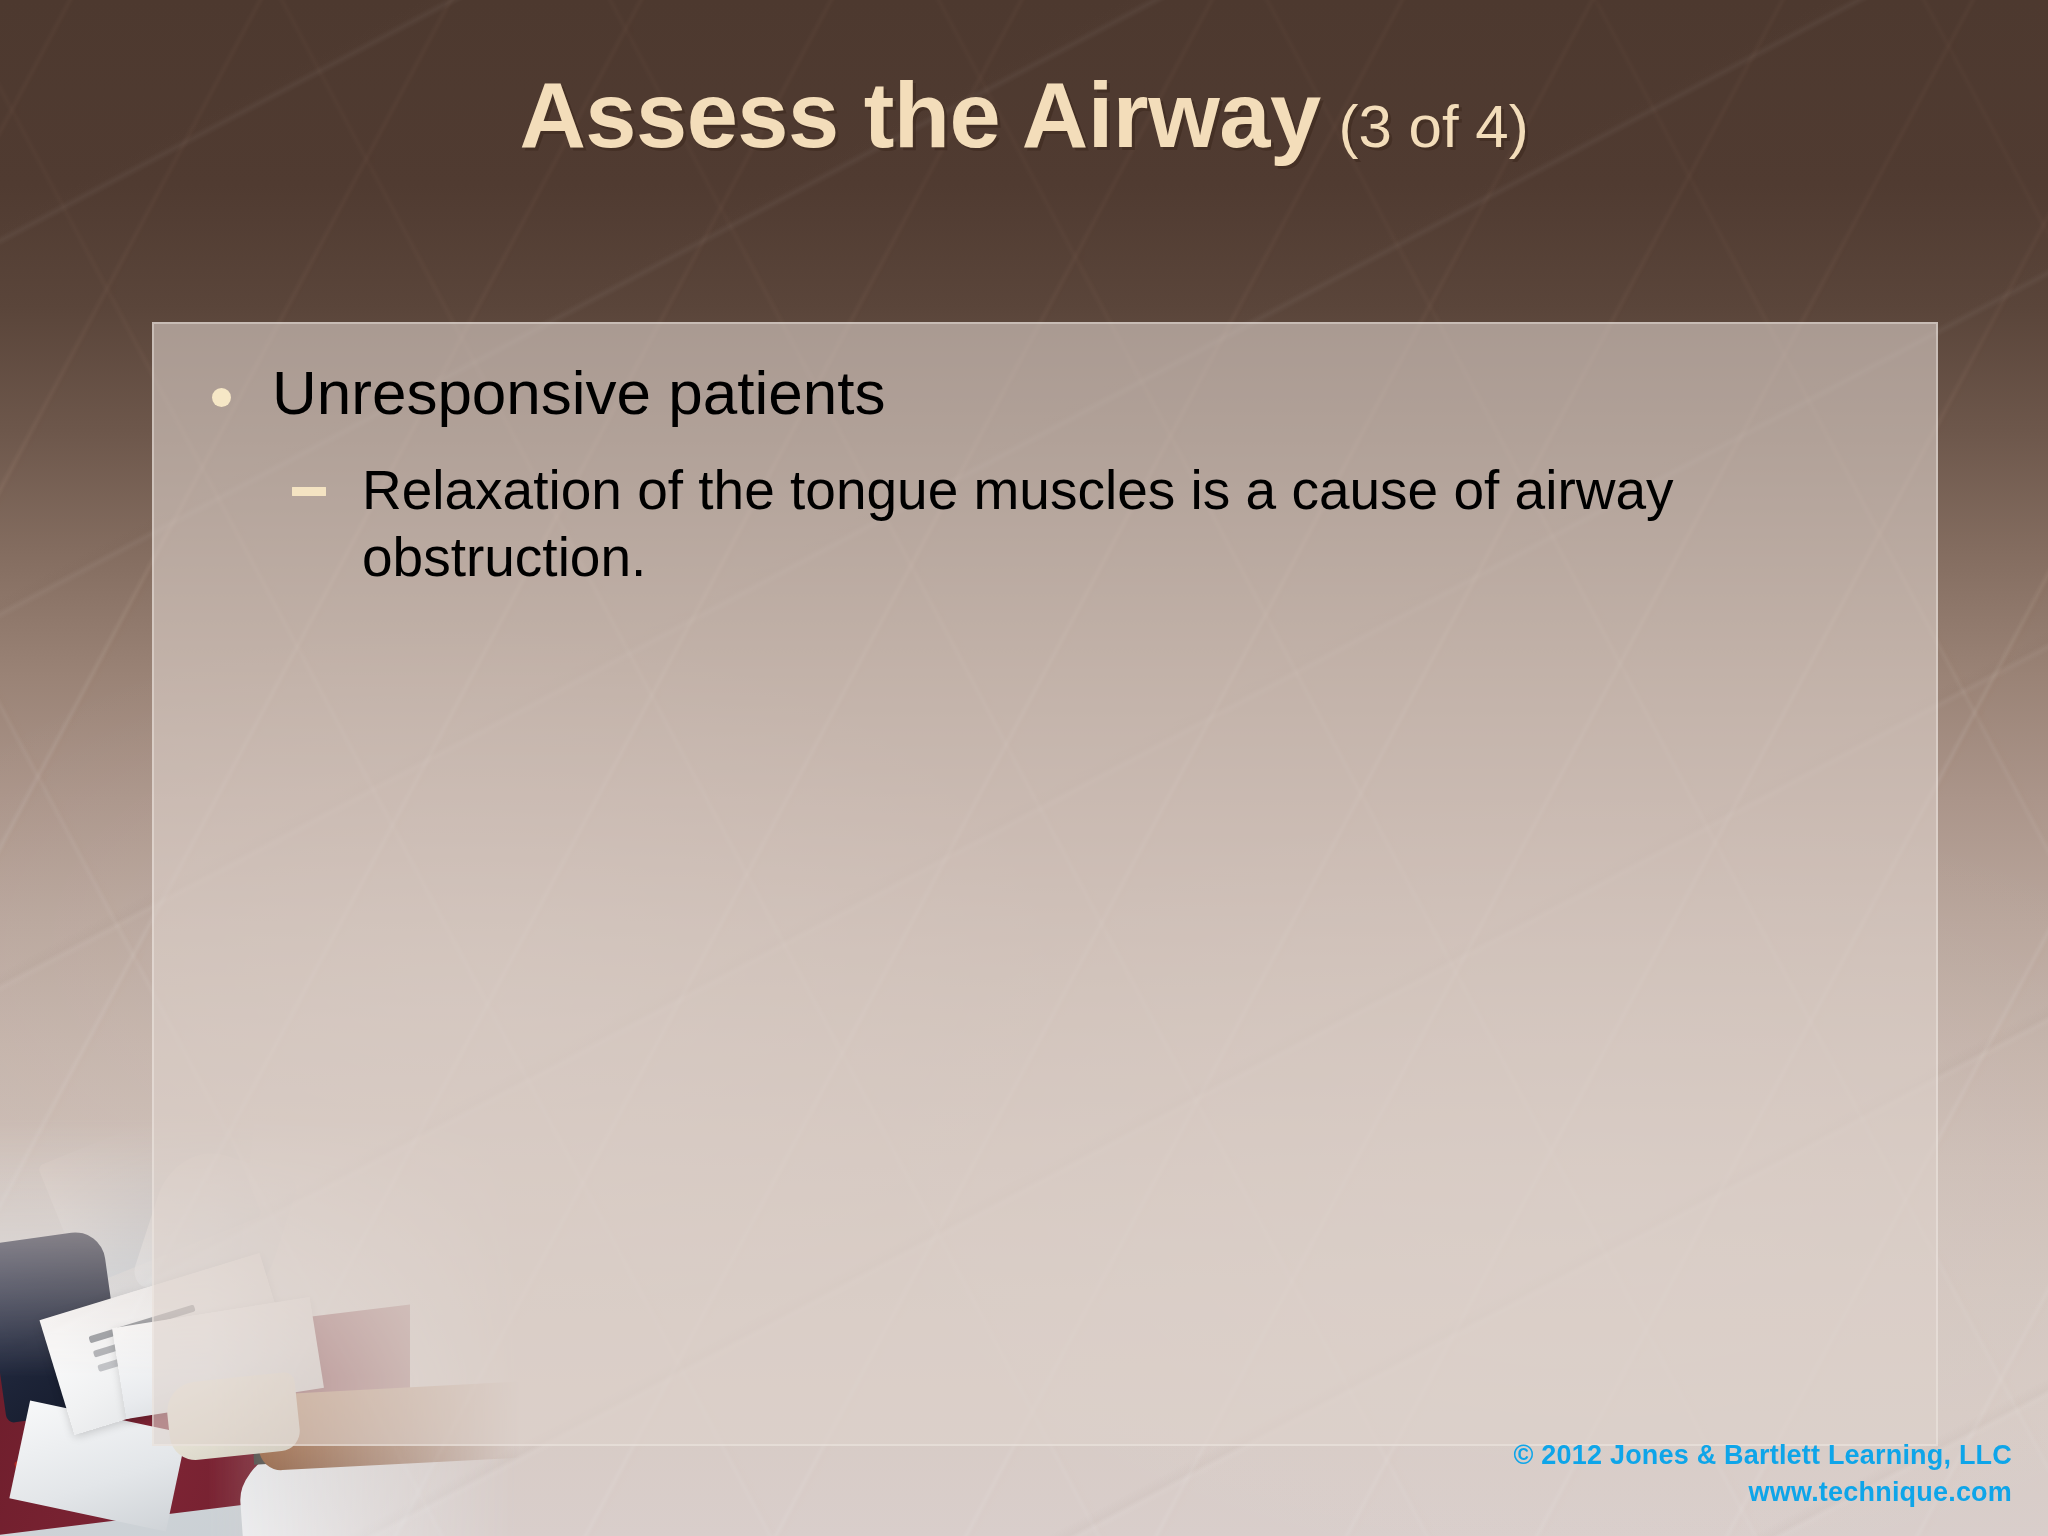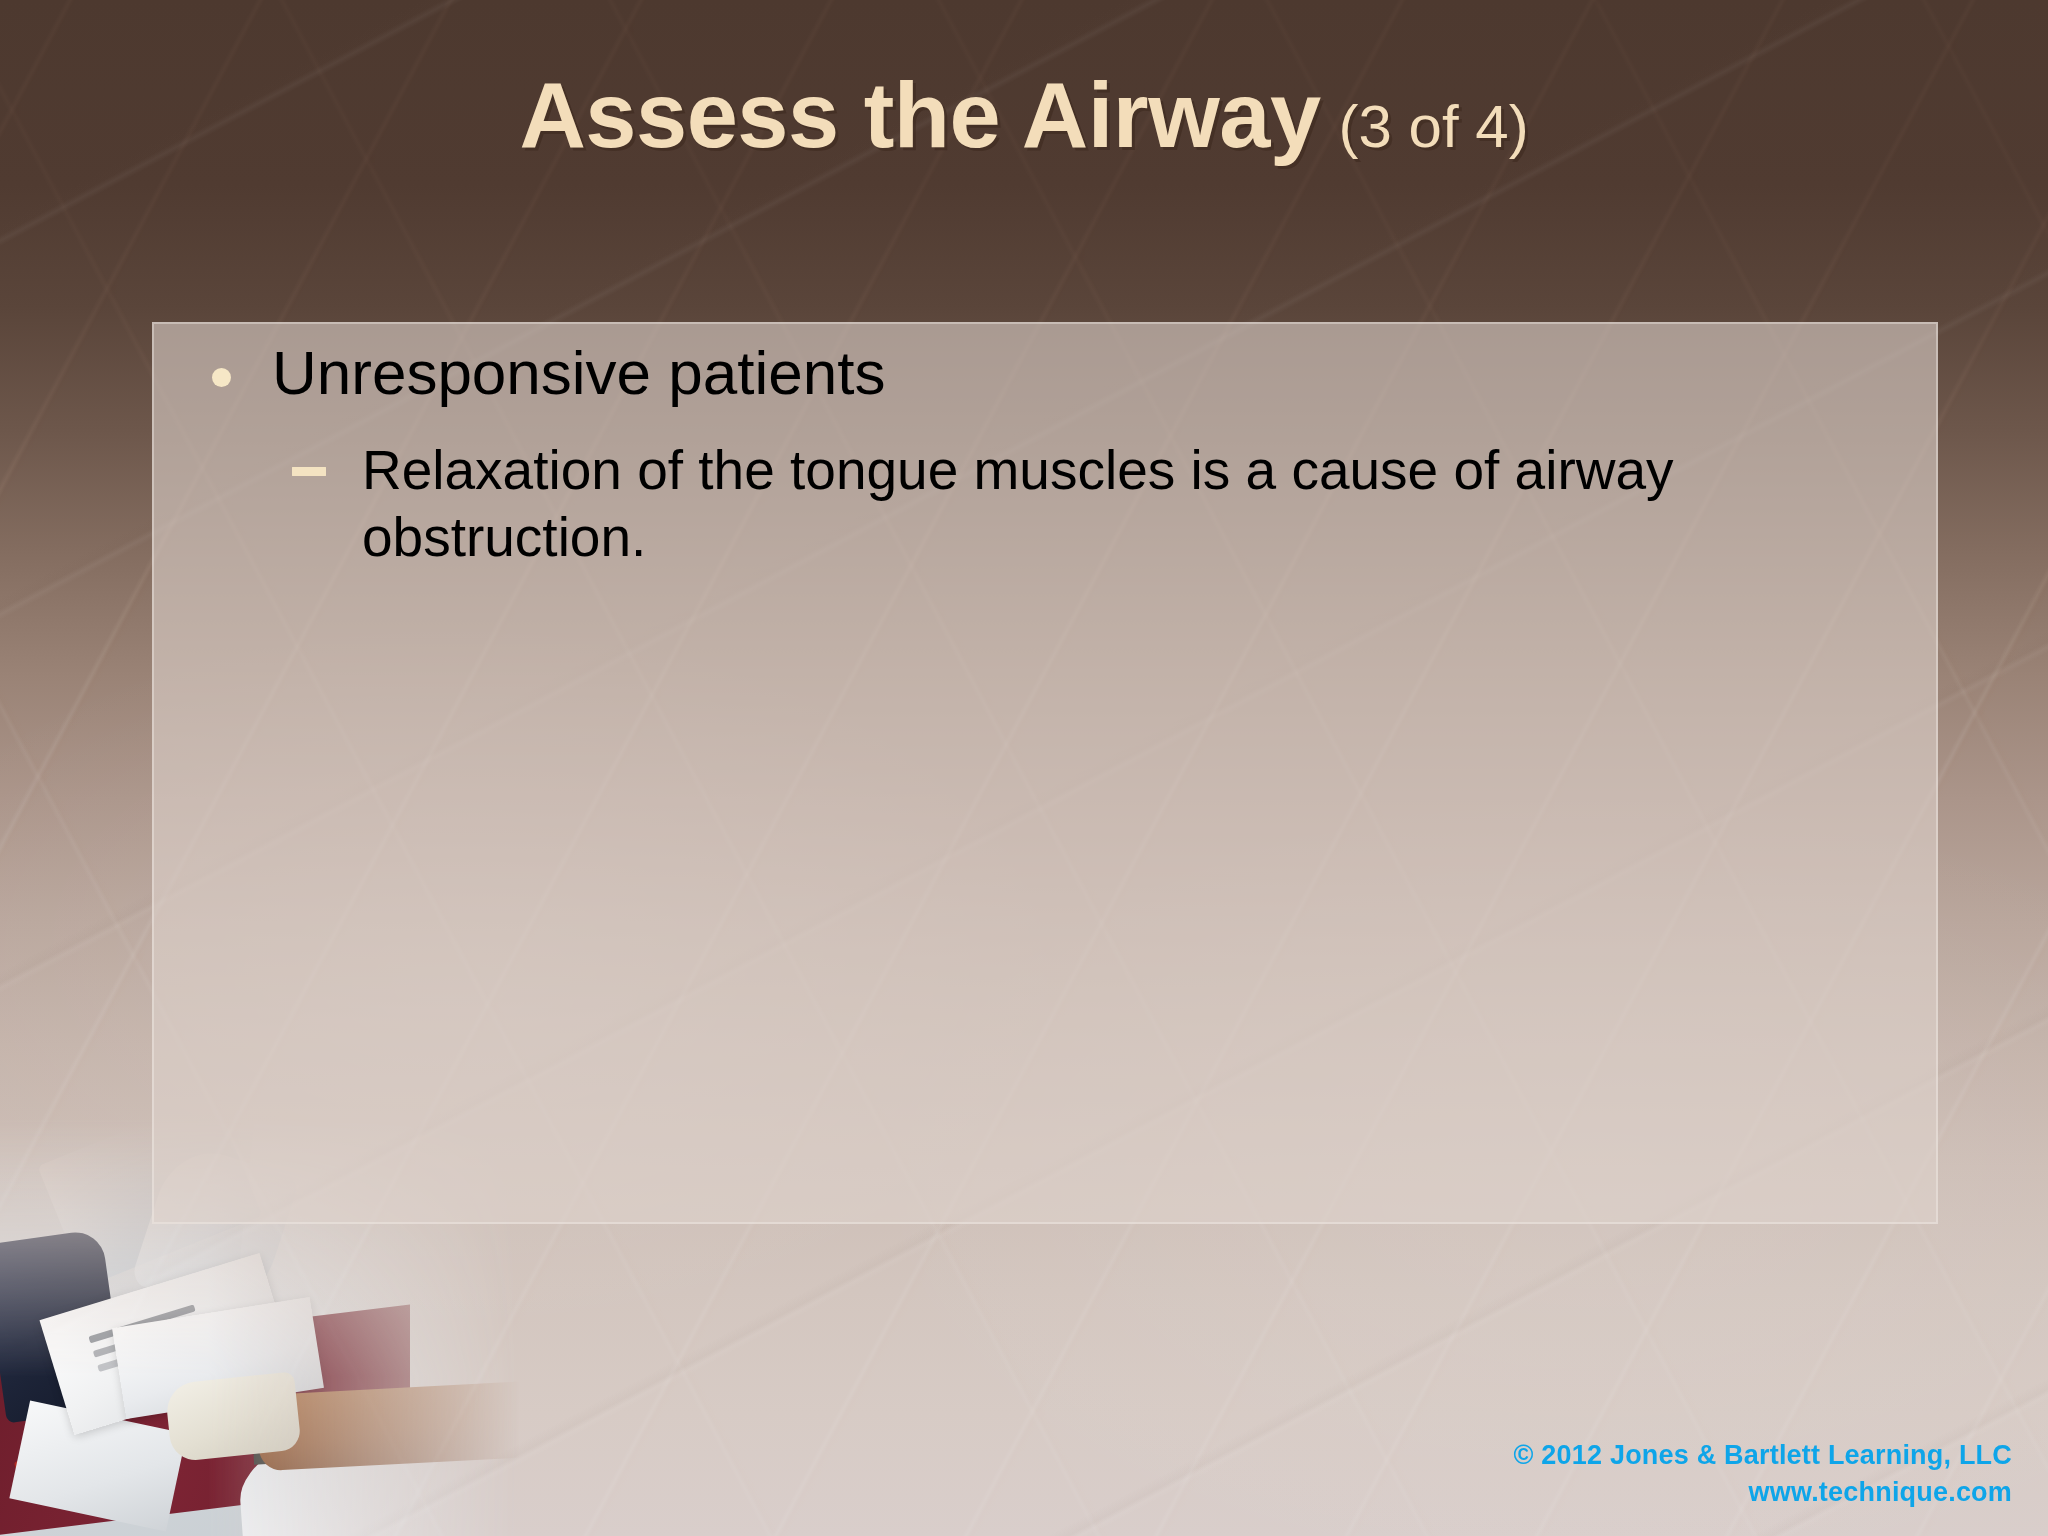--- a/index.html
+++ b/index.html
@@ -209,26 +209,26 @@
     transform: rotate(-4deg);
     border-radius: 50% 20% 0 0;
   }
 
   
   #content-panel {
     position: absolute;
     left: 152px;
     top: 322px;
     width: 1786px;
-    height: 902px;
+    height: 1124px;
     z-index: 5;
     background: rgba(222, 210, 203, 0.60);
     border: 2px solid rgba(245, 240, 236, 0.40);
     box-sizing: border-box;
-    padding: 16px 40px 0 40px;
+    padding: 36px 40px 0 40px;
   }
 
   ul.lvl1 { margin: 0; padding: 0; list-style: none; }
   li.l1 {
     position: relative;
     color: #000;
     font-size: 62px;
     line-height: 1.08;
     padding-left: 78px;
     margin: 0 0 38px 0;

